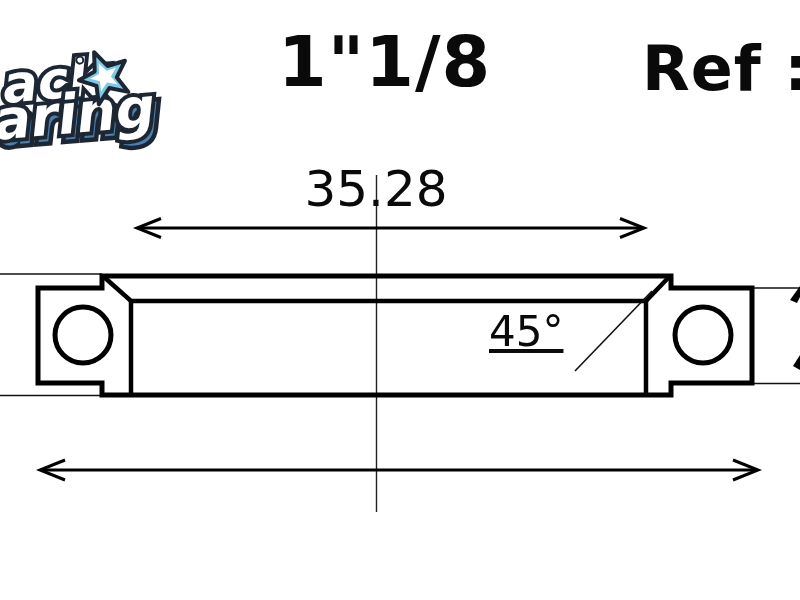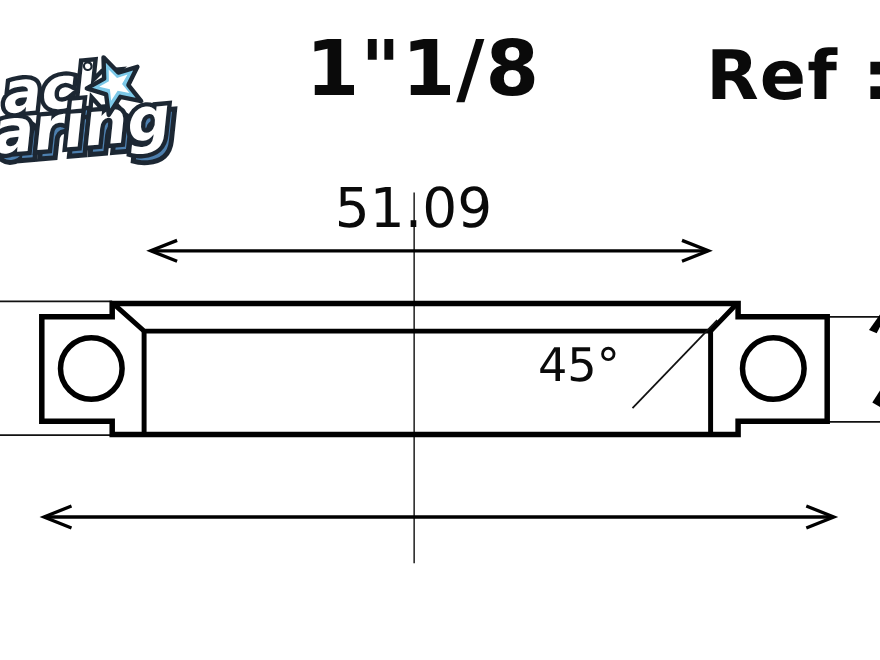--- a/index.html
+++ b/index.html
@@ -81,18 +81,18 @@
         <path d="M0,-14 L4,-4 L14,-3 L6,3 L9,13 L0,7 L-9,13 L-6,3 L-14,-3 L-4,-4 Z" fill="#ffffff"></path>
       </g>
       <circle cx="83" cy="34" r="3.5" fill="#ffffff" stroke="#1c2733" stroke-width="2"></circle>
     </g>
   </svg>
 
   <div class="abs label title" style="left:278px;top:27px;">1"1/8</div>
 
   <div class="abs label ref" style="left:642px;top:38px;">Ref :</div>
 
-  <div class="abs label dim" style="left:281px;top:164px;width:190px;">51.09</div>
+  <div class="abs label dim" style="left:281px;top:164px;width:190px;">35.28</div>
 
 
-  <div class="abs label angle" style="left:489px;top:311px;">45°</div>
+  <div class="abs label angle" style="left:489px;top:311px;text-decoration:underline;">45°</div>
 
 </div>
 
 </body></html>

